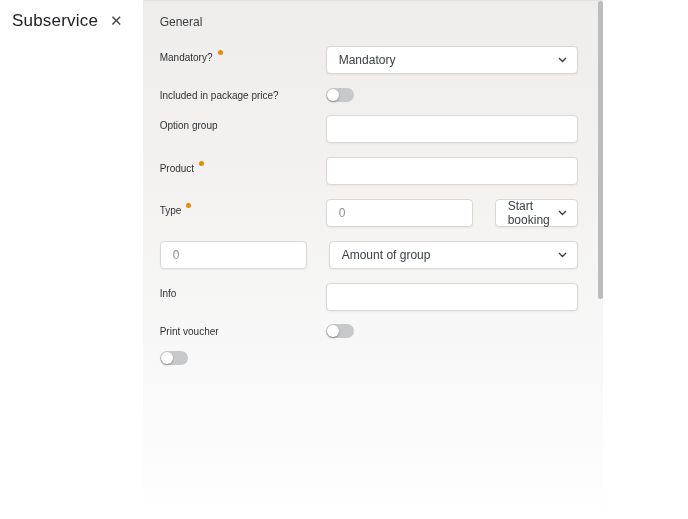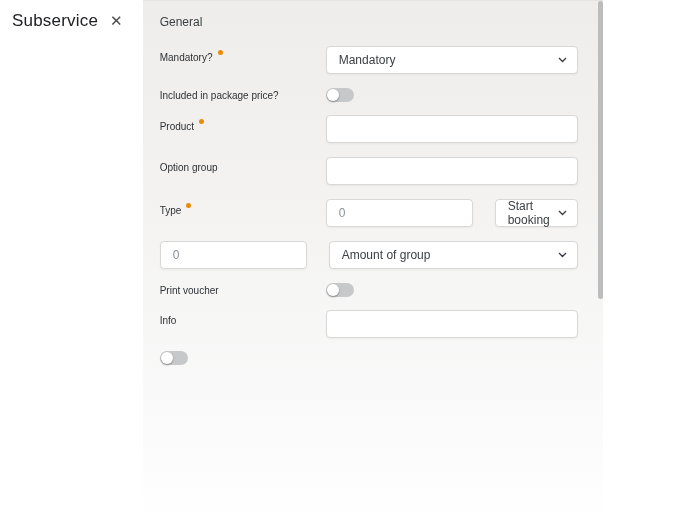--- a/index.html
+++ b/index.html
@@ -110,28 +110,28 @@
     <div class="row row-toggle">
       <div class="label"><span>Included in package price?</span></div>
       <div class="field">
         <div class="toggle">
             <span class="knob"></span>
           </div>
       </div>
     </div>
 
     <div class="row">
-      <div class="label"><span>Product</span><span class="req-dot"></span></div>
+      <div class="label"><span>Option group</span></div>
       <div class="field">
         <input class="text-input" type="text" value="" style="">
       </div>
     </div>
 
     <div class="row">
-      <div class="label"><span>Option group</span></div>
+      <div class="label"><span>Product</span><span class="req-dot"></span></div>
       <div class="field">
         <input class="text-input" type="text" value="" style="">
       </div>
     </div>
 
     <div class="row">
       <div class="label"><span>Type</span><span class="req-dot"></span></div>
       <div class="field">
         <input class="text-input num-input" type="text" value="0" style="">
         <div class="select">
@@ -148,33 +148,33 @@
         <input class="text-input num-input" type="text" value="0" style="">
         <div class="select">
           <span class="select-value">Amount of group</span>
           <svg class="chevron" width="9" height="6" viewBox="0 0 9 6">
               <path d="M1 1l3.5 3.5L8 1" fill="none" stroke="#3c4046" stroke-width="1.4"></path>
             </svg>
         </div>
       </div>
     </div>
 
+    <div class="row mb13">
+      <div class="label"><span>Info</span></div>
+      <div class="field">
+        <input class="text-input" type="text" value="" style="">
+      </div>
+    </div>
+
     <div class="row row-toggle">
       <div class="label"><span>Print voucher</span></div>
       <div class="field">
         <div class="toggle">
             <span class="knob"></span>
           </div>
-      </div>
-    </div>
-
-    <div class="row mb13">
-      <div class="label"><span>Info</span></div>
-      <div class="field">
-        <input class="text-input" type="text" value="" style="">
       </div>
     </div>
 
     <div class="row row-toggle">
       <div class="field">
         <div class="toggle">
             <span class="knob"></span>
           </div>
       </div>
     </div>

